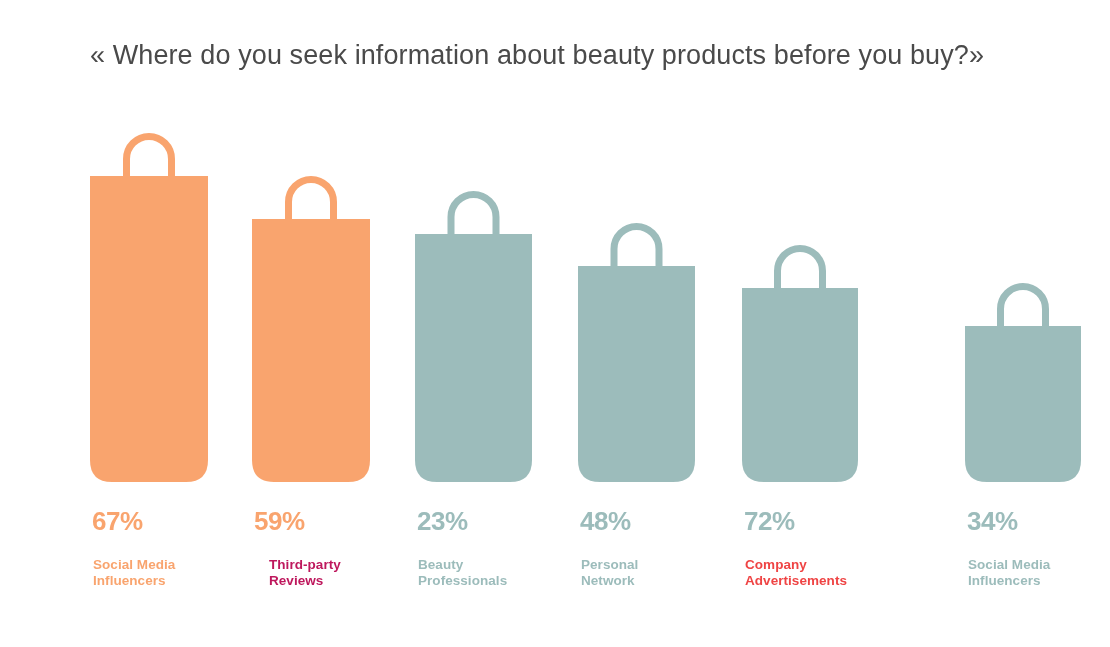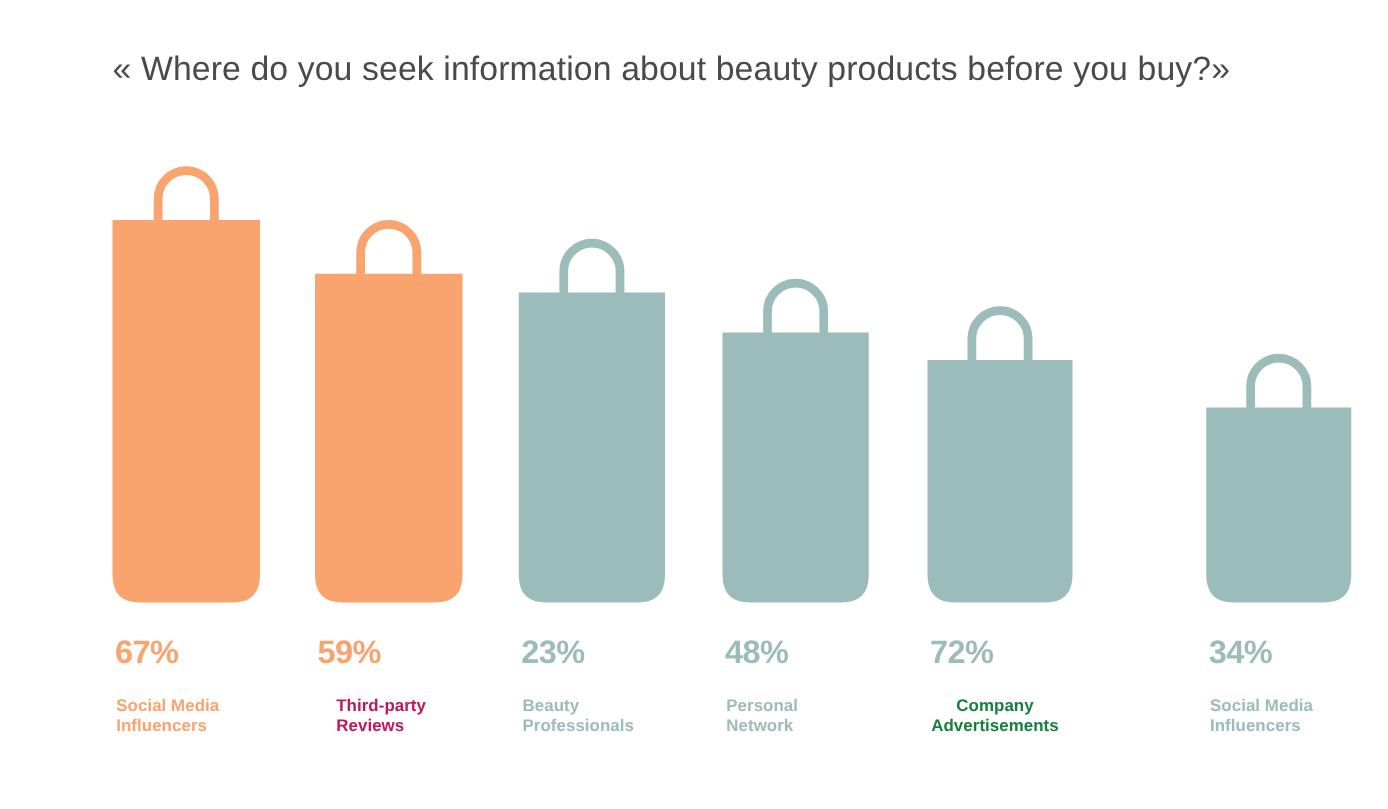--- a/index.html
+++ b/index.html
@@ -114,21 +114,21 @@
         <div class="value-label" style="color: rgb(156, 188, 187); text-align: right;">48%</div>
         <div class="cat-label" style="color: rgb(156, 188, 187);">Personal
 Network</div>
       </div>
       <div class="bag-group" style="left: 742px;">
         <svg class="bag-svg" width="116" height="237" viewBox="0 0 116 237">
           <path d="M 35.5 45 L 35.5 26 A 22.5 22.5 0 0 1 80.5 26 L 80.5 45" fill="none" stroke="#9CBCBB" stroke-width="7" stroke-linecap="butt"></path>
           <path d="M 0 43 L 116 43 L 116 215 Q 116 237 94 237 L 22 237 Q 0 237 0 215 Z" fill="#9CBCBB"></path>
         </svg>
         <div class="value-label" style="color: rgb(156, 188, 187);">72%</div>
-        <div class="cat-label" style="color: #15803d; text-align: center;">Company
+        <div class="cat-label" style="color: #ef4444;">Company
 Advertisements</div>
       </div>
       <div class="bag-group" style="left: 925px; margin-left: 40px;">
         <svg class="bag-svg" width="116" height="199" viewBox="0 0 116 199">
           <path d="M 35.5 45 L 35.5 26 A 22.5 22.5 0 0 1 80.5 26 L 80.5 45" fill="none" stroke="#9CBCBB" stroke-width="7" stroke-linecap="butt"></path>
           <path d="M 0 43 L 116 43 L 116 177 Q 116 199 94 199 L 22 199 Q 0 199 0 177 Z" fill="#9CBCBB"></path>
         </svg>
         <div class="value-label" style="color: rgb(156, 188, 187);">34%</div>
         <div class="cat-label" style="color: rgb(156, 188, 187);">Social Media
 Influencers</div>

